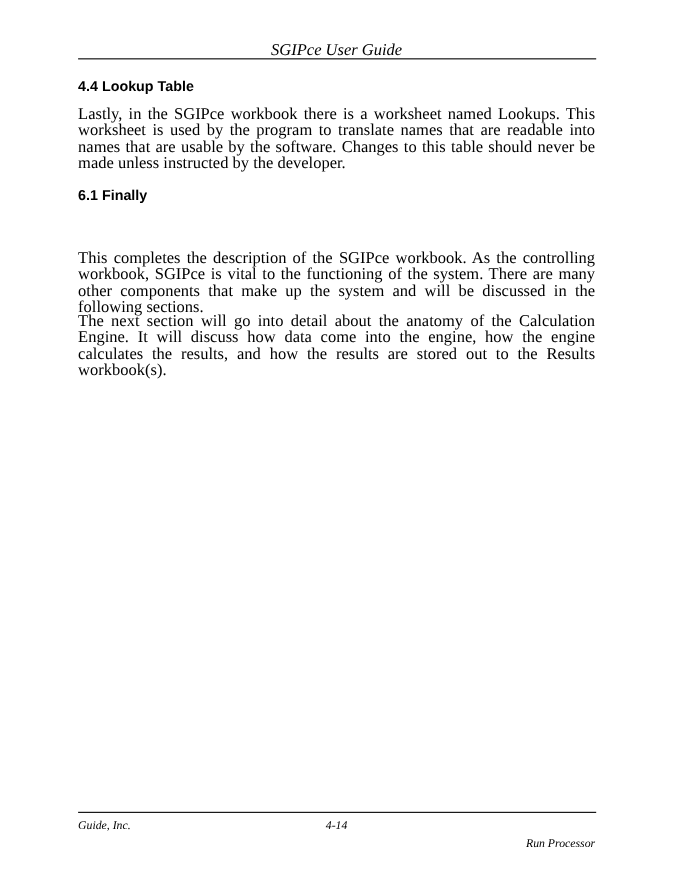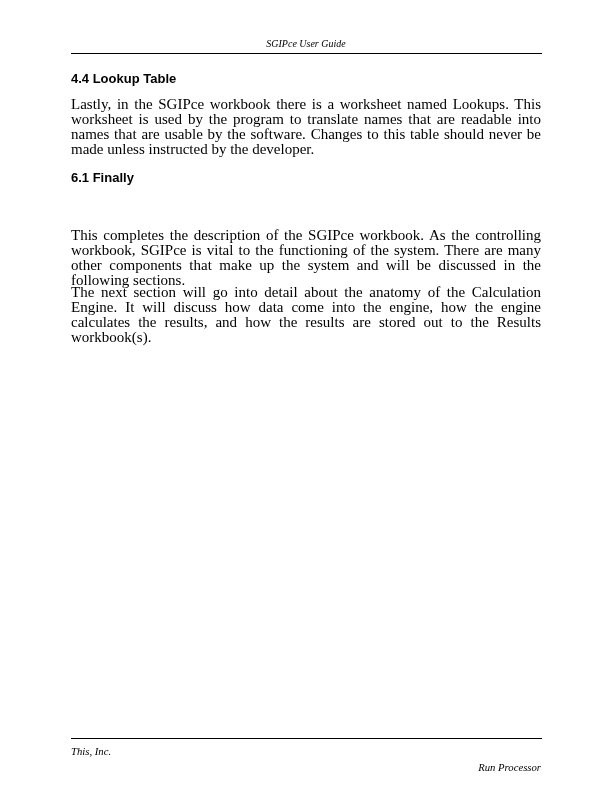--- a/index.html
+++ b/index.html
@@ -1,19 +1,19 @@
 <!DOCTYPE html>
 <html><head>
   <meta charset="utf-8">
   <style>
     html, body { margin: 0; padding: 0; background: #ffffff; }
     body { width: 612px; height: 792px; position: relative; overflow: hidden; color: #000; }
     .page-header {
       position: absolute; left: 71px; top: 38px; width: 470px; height: 16px;
-      text-align: center; font-family: "Liberation Serif", serif; font-style: italic; font-size: 10px;
+      text-align: center; font-family: "Liberation Serif", serif; font-style: italic; font-size: 15px;
     }
     .header-rule { position: absolute; left: 71px; top: 53px; width: 471px; height: 0; border-top: 1.5px solid #000; }
     .section-heading {
       position: absolute; left: 71px; font-family: "Liberation Sans", sans-serif; font-weight: bold; font-size: 13px;
       margin: 0;
     }
     .para {
       position: absolute; left: 71px; width: 470px; margin: 0;
       font-family: "Liberation Serif", serif; font-size: 15px; line-height: 15px; text-align: justify;
     }
@@ -34,15 +34,16 @@
 
 <h2 class="section-heading" style="top:71px;">4.4  Lookup Table</h2>
 <p class="para" style="top:97px;">Lastly, in the SGIPce workbook there is a worksheet named Lookups.  This worksheet is used by the program to translate names that are readable into names that are usable by the software. Changes to this table should never be made unless instructed by the developer.</p>
 
 <h2 class="section-heading" style="top:170px;">6.1  Finally</h2>
 <p class="para" style="top:196px;margin-top:32px;">This completes the description of the SGIPce workbook.  As the controlling workbook, SGIPce is vital to the functioning of the system.  There are many other components that make up the system and will be discussed in the following sections.</p>
 <p class="para" style="top:258px;margin-top:27px;">The next section will go into detail about the anatomy of the Calculation Engine.  It will discuss how data come into the engine, how the engine calculates the results, and how the results are stored out to the Results workbook(s).</p>
 
 <div class="footer-rule"></div>
 <div class="footer">
-  <span class="left">This, Inc.</span>
+  <span class="left">Guide, Inc.</span>
+  <span class="center">4-14</span>
   <span class="right">Run Processor</span>
 </div>
 
 </body></html>

